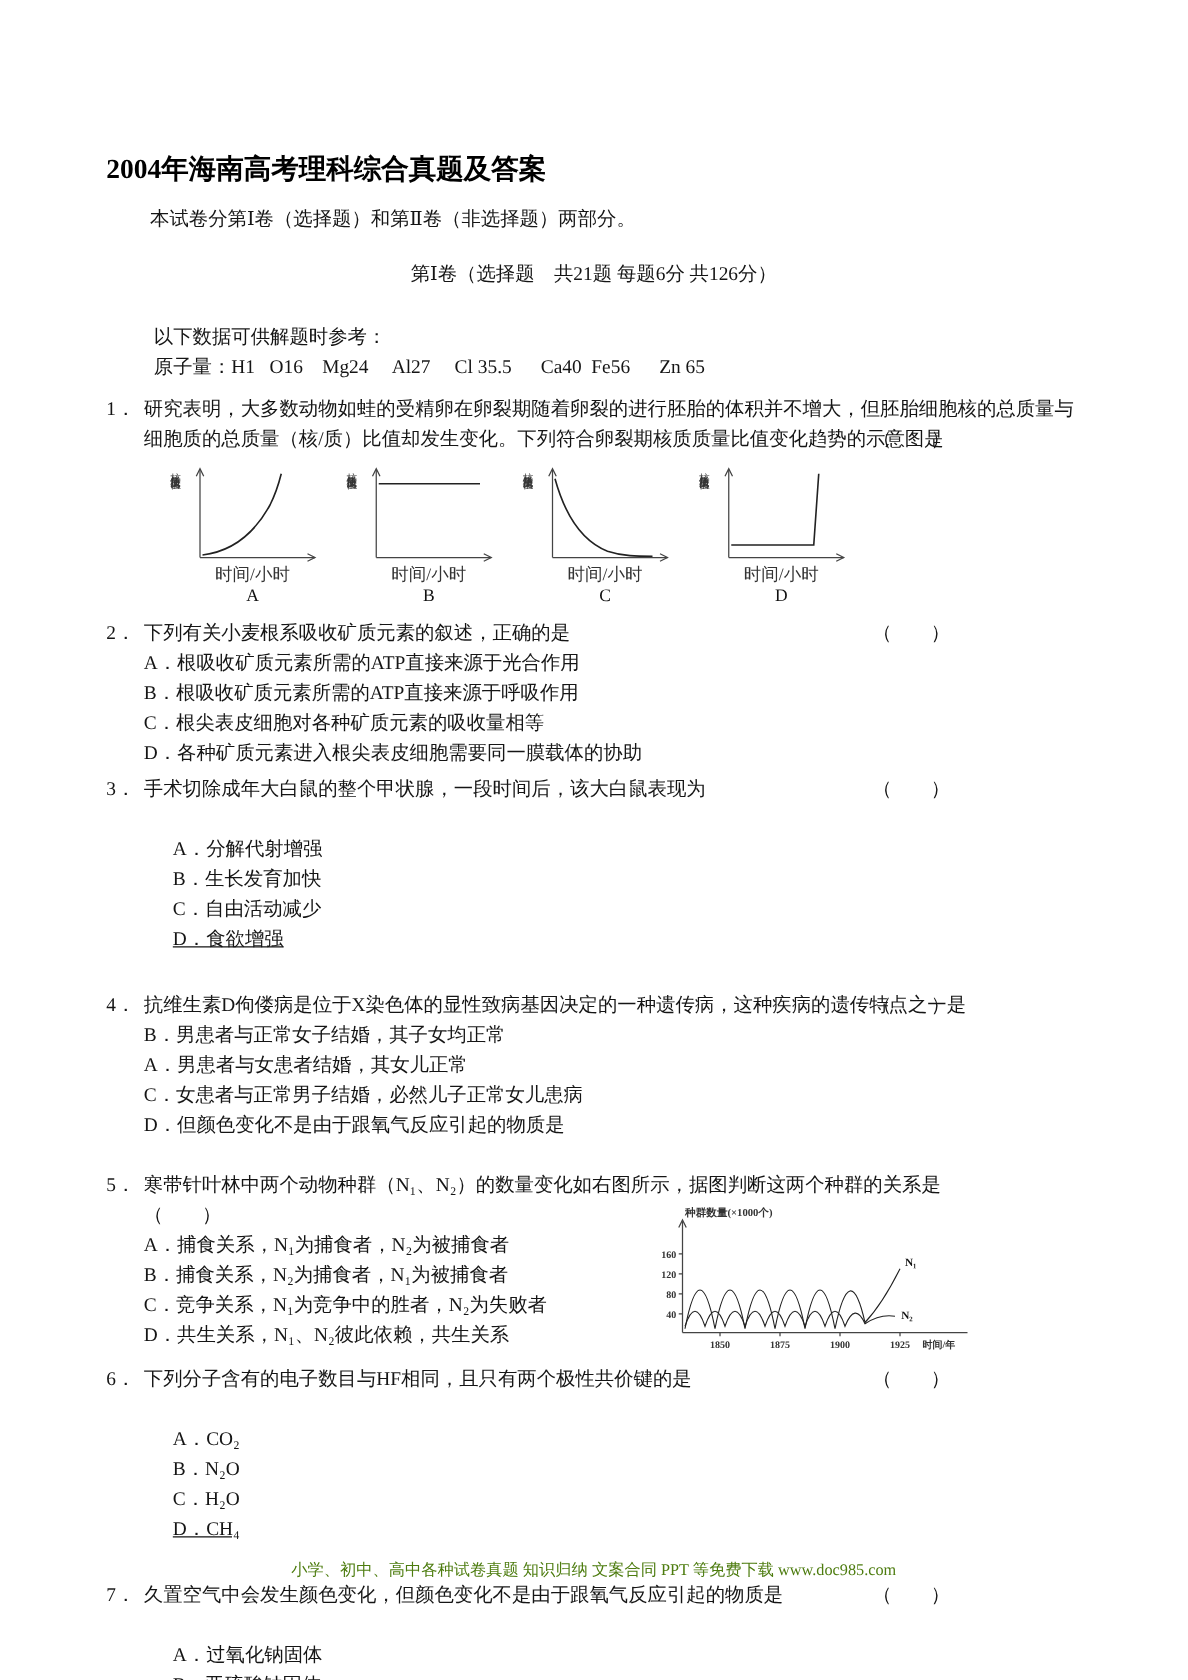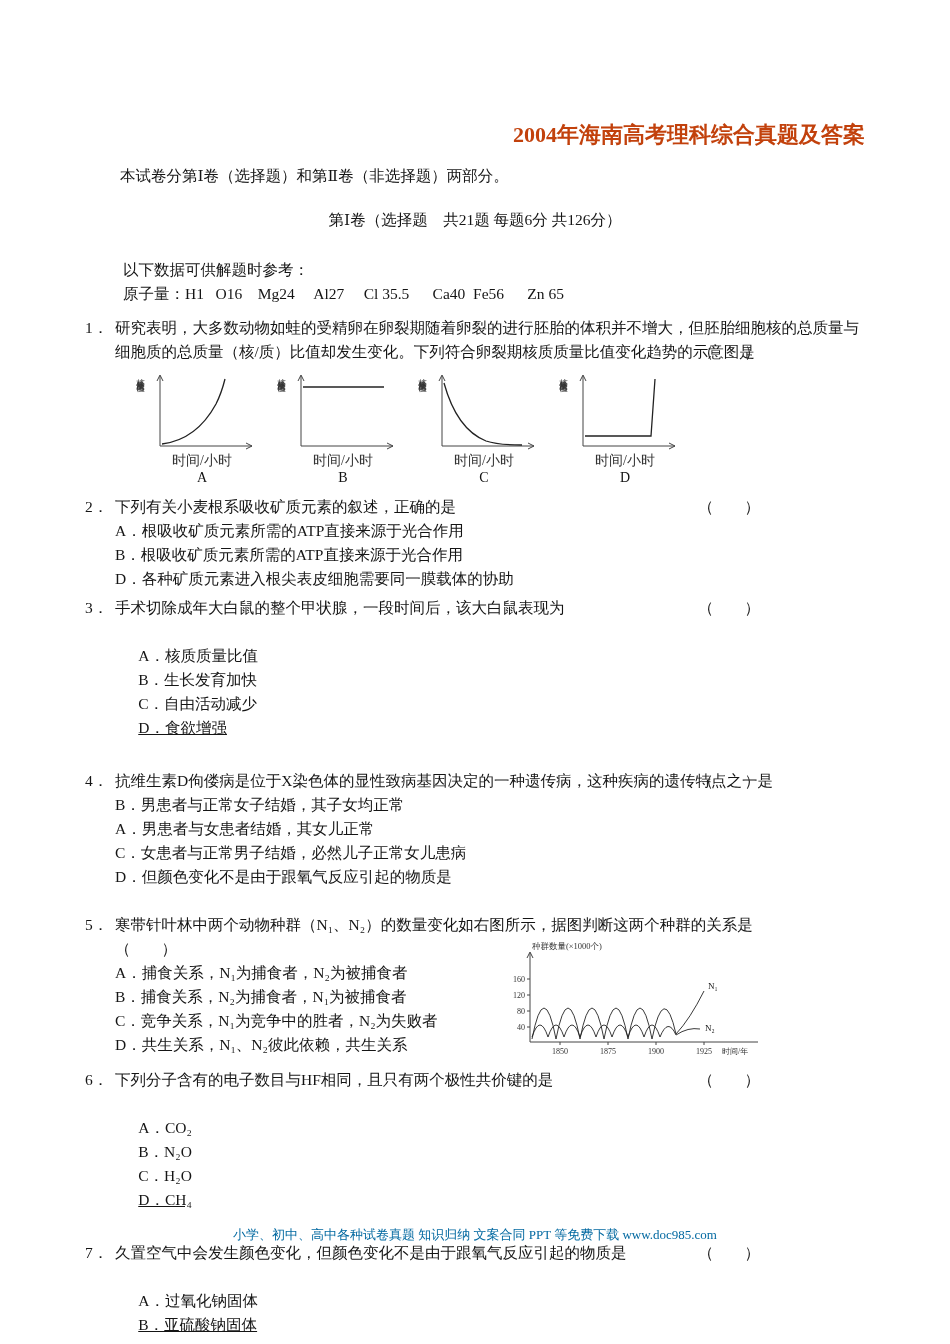--- a/index.html
+++ b/index.html
@@ -8,21 +8,21 @@
     width:950px; height:1344px;
     font-family:"Liberation Serif","DejaVu Serif",serif;
     color:#151515;
   }
   .page {
     position:relative; width:950px; height:1344px; overflow:hidden;
     padding:120px 85px 0 85px;
     font-size:15.5px; line-height:24px;
     word-break:break-all;
   }
-  .title { text-align:right; font-size:22px; font-weight:700; line-height:30px; color:#c2410c; }
+  .title { text-align:left; font-size:22px; font-weight:700; line-height:30px; color:#000000; }
   .intro { margin-top:14px; padding-left:35px; }
   .section-header { text-align:center; margin-top:20px; }
   .hint { margin-top:26px; padding-left:38px; }
   .atomic { padding-left:38px; white-space:pre-wrap; }
 
   .q { margin-top:5px; }
   .q.mt-q1 { margin-top:10px; }
   .q.mt-q5 { margin-top:24px; }
   .qtext { position:relative; padding-left:30px; }
   .qtext .num { position:absolute; left:0; top:0; }
@@ -42,30 +42,30 @@
   }
   .pcol { display:flex; flex-direction:column; align-items:center; }
   .mini { display:block; }
   .xlab { font-size:14px; line-height:11px; margin-top:-1px; color:#333; }
   .plet { font-size:14px; line-height:18px; margin-top:3px; color:#111; }
   .ax { stroke:#444; stroke-width:1; fill:none; }
   .curve { stroke:#222; stroke-width:1.3; fill:none; }
 
   
   .q5wrap { position:relative; min-height:150px; }
-  .q5chart { position:absolute; right:100px; top:26px; }
+  .q5chart { position:absolute; right:84px; top:26px;font-weight:bold; }
   .q5chart svg { display:block; }
   .tick-text { font-size:8px; fill:#333; }
   .chart-title { font-size:8.5px; fill:#333; }
   .series-label { font-size:9px; fill:#111; }
   .curve-thin { stroke:#222; stroke-width:0.9; fill:none; }
 
   .footer {
-    position:absolute; left:0; right:0; bottom:97px;
-    text-align:center; font-size:13px; color:#0369a1;
+    position:absolute; left:0; right:0; bottom:76px;
+    text-align:center; font-size:13px; color:#4d7c0f;
   }
 </style>
 </head>
 <body>
 
 <div class="page">
 
   <h1 class="title">2004年海南高考理科综合真题及答案</h1>
   <p class="intro">本试卷分第Ⅰ卷（选择题）和第Ⅱ卷（非选择题）两部分。</p>
   <p class="section-header">第Ⅰ卷（选择题　共21题 每题6分 共126分）</p>
@@ -143,32 +143,33 @@
     </div>
   </div>
 
   <div class="q">
     <p class="qtext">
       <span class="num">2．</span>
       <span>下列有关小麦根系吸收矿质元素的叙述，正确的是</span>
       <span class="bracket">（　　）</span>
     </p>
     <p class="opt-line">A．根吸收矿质元素所需的ATP直接来源于光合作用</p>
-    <p class="opt-line">B．根吸收矿质元素所需的ATP直接来源于光合作用</p>
+    <p class="opt-line">B．根吸收矿质元素所需的ATP直接来源于呼吸作用</p>
+    <p class="opt-line">C．根尖表皮细胞对各种矿质元素的吸收量相等</p>
     <p class="opt-line">D．各种矿质元素进入根尖表皮细胞需要同一膜载体的协助</p>
   </div>
 
   <div class="q">
     <p class="qtext">
       <span class="num">3．</span>
       <span>手术切除成年大白鼠的整个甲状腺，一段时间后，该大白鼠表现为</span>
       <span class="bracket">（　　）</span>
     </p>
     <p class="opt-row">
-      <span class="opt-col">A．核质质量比值</span>
+      <span class="opt-col">A．分解代射增强</span>
       <span class="opt-col">B．生长发育加快</span>
       <span class="opt-col">C．自由活动减少</span>
       <span class="opt-col">D．食欲增强</span>
     </p>
   </div>
 
   <div class="q">
     <p class="qtext">
       <span class="num">4．</span>
       <span>抗维生素D佝偻病是位于X染色体的显性致病基因决定的一种遗传病，这种疾病的遗传特点之一是</span>

